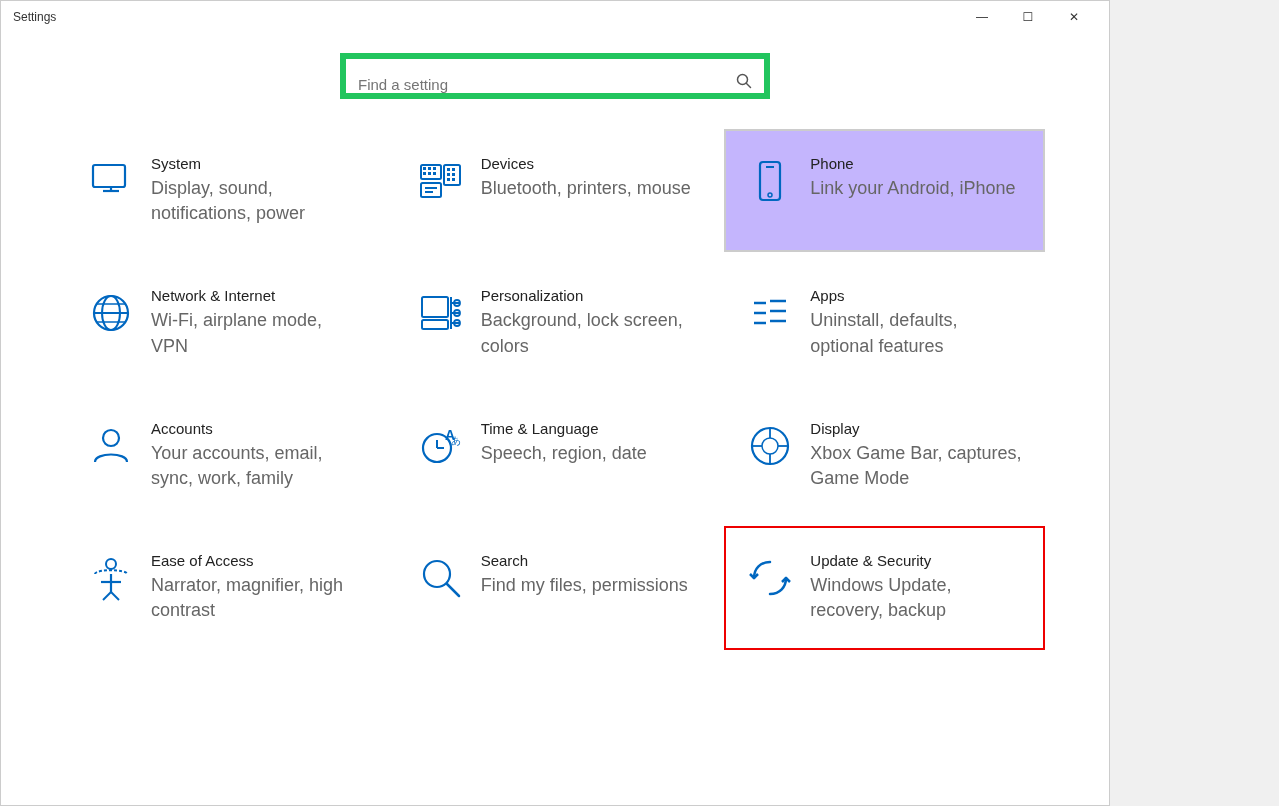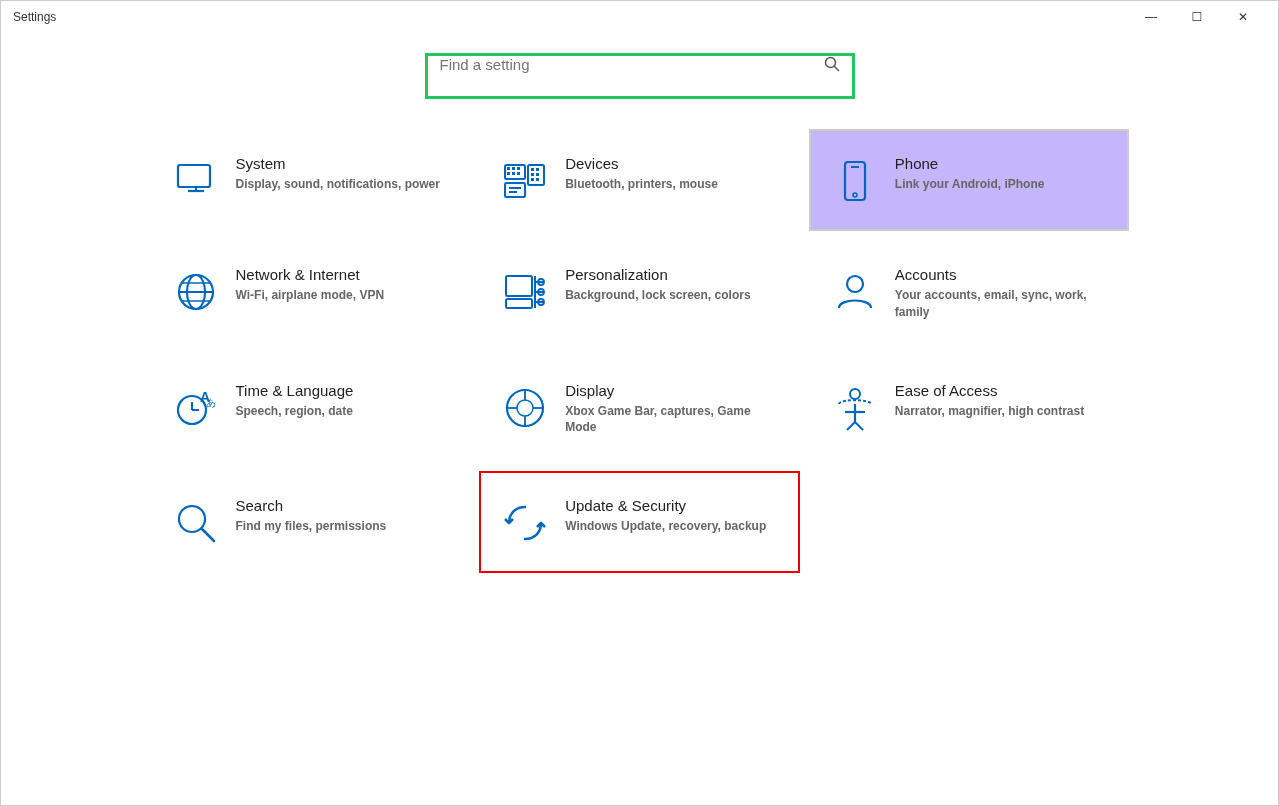--- a/index.html
+++ b/index.html
@@ -4,21 +4,21 @@
   <style>
     * { margin: 0; padding: 0; box-sizing: border-box; }
     body {
       font-family: 'Segoe UI', Arial, sans-serif;
       background: #f0f0f0;
       width: 1279px;
       height: 806px;
       overflow: hidden;
     }
     .window {
-      width: 1279px;
+      width: 1110px;
       height: 806px;
       background: #fff;
       display: flex;
       flex-direction: column;
       border: 1px solid #ccc;
     }
     .title-bar {
       height: 32px;
       background: #fff;
       display: flex;
@@ -54,23 +54,23 @@
       padding: 20px 0 40px 0;
     }
     .search-bar-container {
       display: flex;
       justify-content: center;
       margin-bottom: 30px;
     }
     .search-bar {
       width: 430px;
       height: 46px;
-      border: 3px solid #22c55e;
-      display: flex;
-      align-items: flex-start;
+      border: 6px solid #22c55e;
+      display: flex;
+      align-items: flex-end;
       padding: 0 12px;
       background: #fff;
     }
     .search-bar input {
       flex: 1;
       border: none;
       outline: none;
       font-size: 15px;
       color: #666;
       font-family: 'Segoe UI', Arial, sans-serif;
@@ -115,24 +115,23 @@
       height: 48px;
     }
     .setting-text { flex: 1; }
     .setting-title {
       font-size: 15px;
       font-weight: 400;
       color: #222;
       margin-bottom: 4px;
     }
     .setting-desc {
-      font-size: 12px;
+      font-size: 18px;
       color: #666;
       line-height: 1.4;
-      font-weight: bold;
     }
   </style>
 </head>
 <body>
 
 <div class="window">
   <div class="title-bar">
     <span class="title-bar-title">Settings</span>
     <div class="title-bar-controls">
       <button class="title-bar-btn">—</button>
@@ -241,20 +240,36 @@
             <circle cx="40" cy="24" r="3" stroke="#0067C0" stroke-width="1.8" fill="none"></circle>
             <circle cx="40" cy="34" r="3" stroke="#0067C0" stroke-width="1.8" fill="none"></circle>
           </svg>
         </div>
         <div class="setting-text">
           <div class="setting-title">Personalization</div>
           <div class="setting-desc">Background, lock screen, colors</div>
         </div>
       </div>
 
+      <div class="setting-item">
+        <div class="setting-icon">
+          <svg viewBox="0 0 48 48" fill="none" xmlns="http://www.w3.org/2000/svg">
+            <line x1="8" y1="14" x2="20" y2="14" stroke="#0067C0" stroke-width="2.5"></line>
+            <line x1="8" y1="24" x2="20" y2="24" stroke="#0067C0" stroke-width="2.5"></line>
+            <line x1="8" y1="34" x2="20" y2="34" stroke="#0067C0" stroke-width="2.5"></line>
+            <line x1="24" y1="12" x2="40" y2="12" stroke="#0067C0" stroke-width="2.5"></line>
+            <line x1="24" y1="22" x2="40" y2="22" stroke="#0067C0" stroke-width="2.5"></line>
+            <line x1="24" y1="32" x2="40" y2="32" stroke="#0067C0" stroke-width="2.5"></line>
+          </svg>
+        </div>
+        <div class="setting-text">
+          <div class="setting-title">Apps</div>
+          <div class="setting-desc">Uninstall, defaults, optional features</div>
+        </div>
+      </div>
 
       <div class="setting-item">
         <div class="setting-icon">
           <svg viewBox="0 0 48 48" fill="none" xmlns="http://www.w3.org/2000/svg">
             <circle cx="24" cy="16" r="8" stroke="#0067C0" stroke-width="2.2" fill="none"></circle>
             <path d="M8 40 C8 30 40 30 40 40" stroke="#0067C0" stroke-width="2.2" fill="none"></path>
           </svg>
         </div>
         <div class="setting-text">
           <div class="setting-title">Accounts</div>

